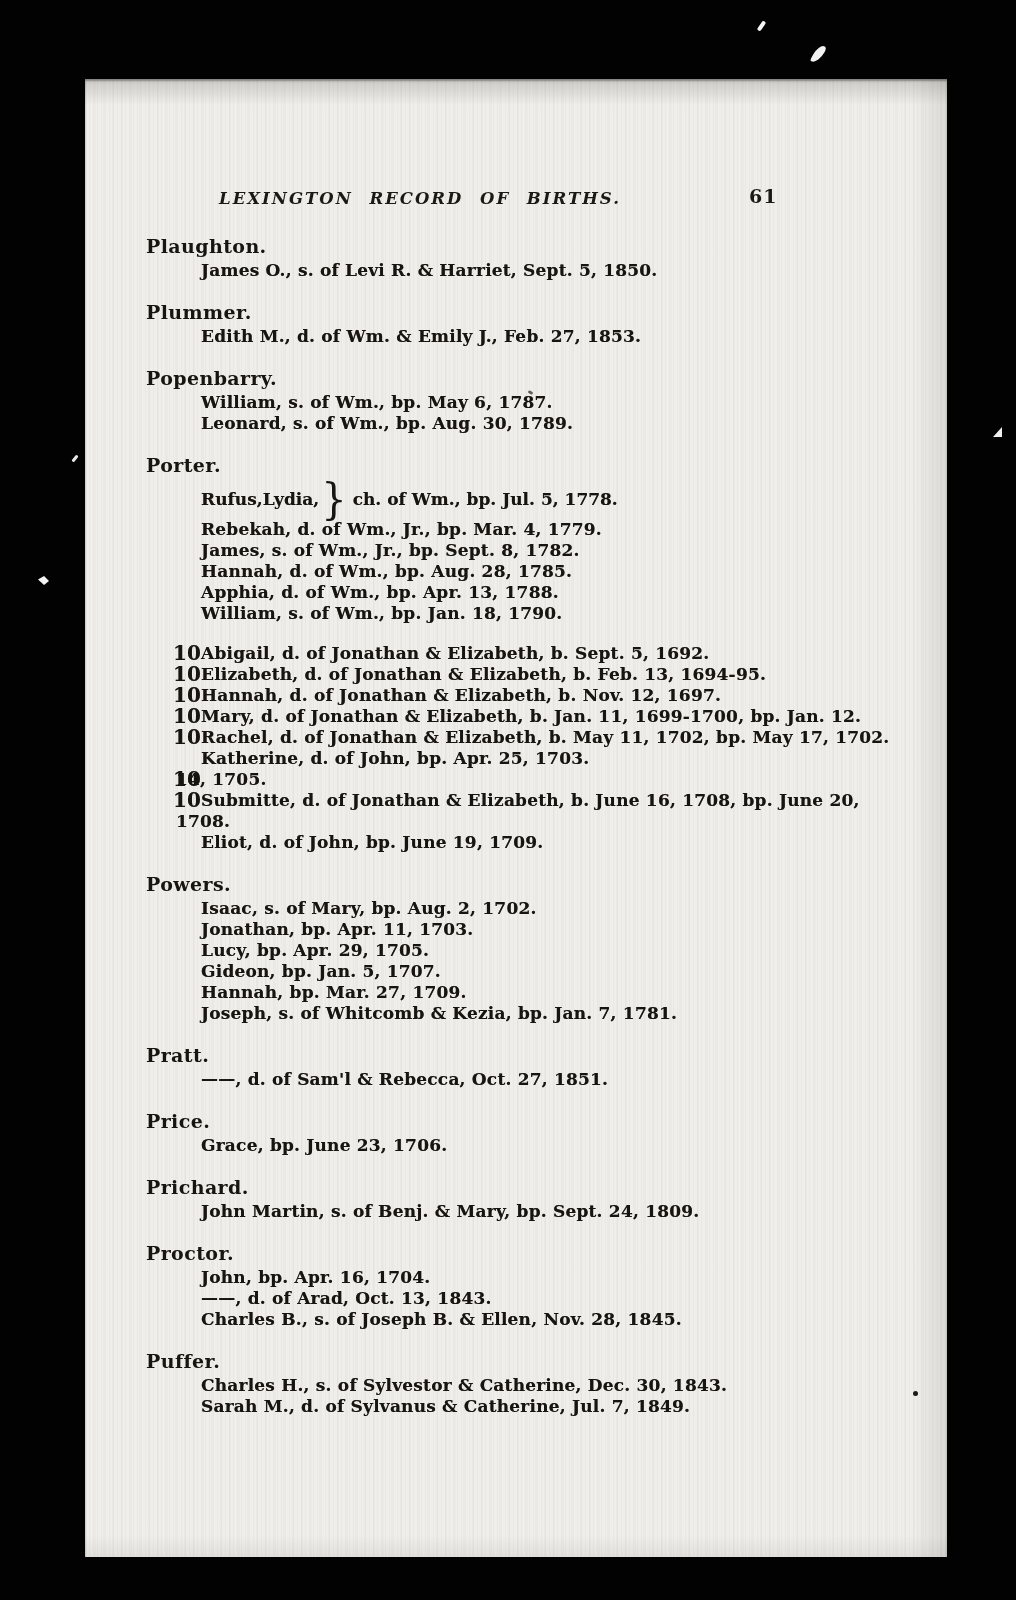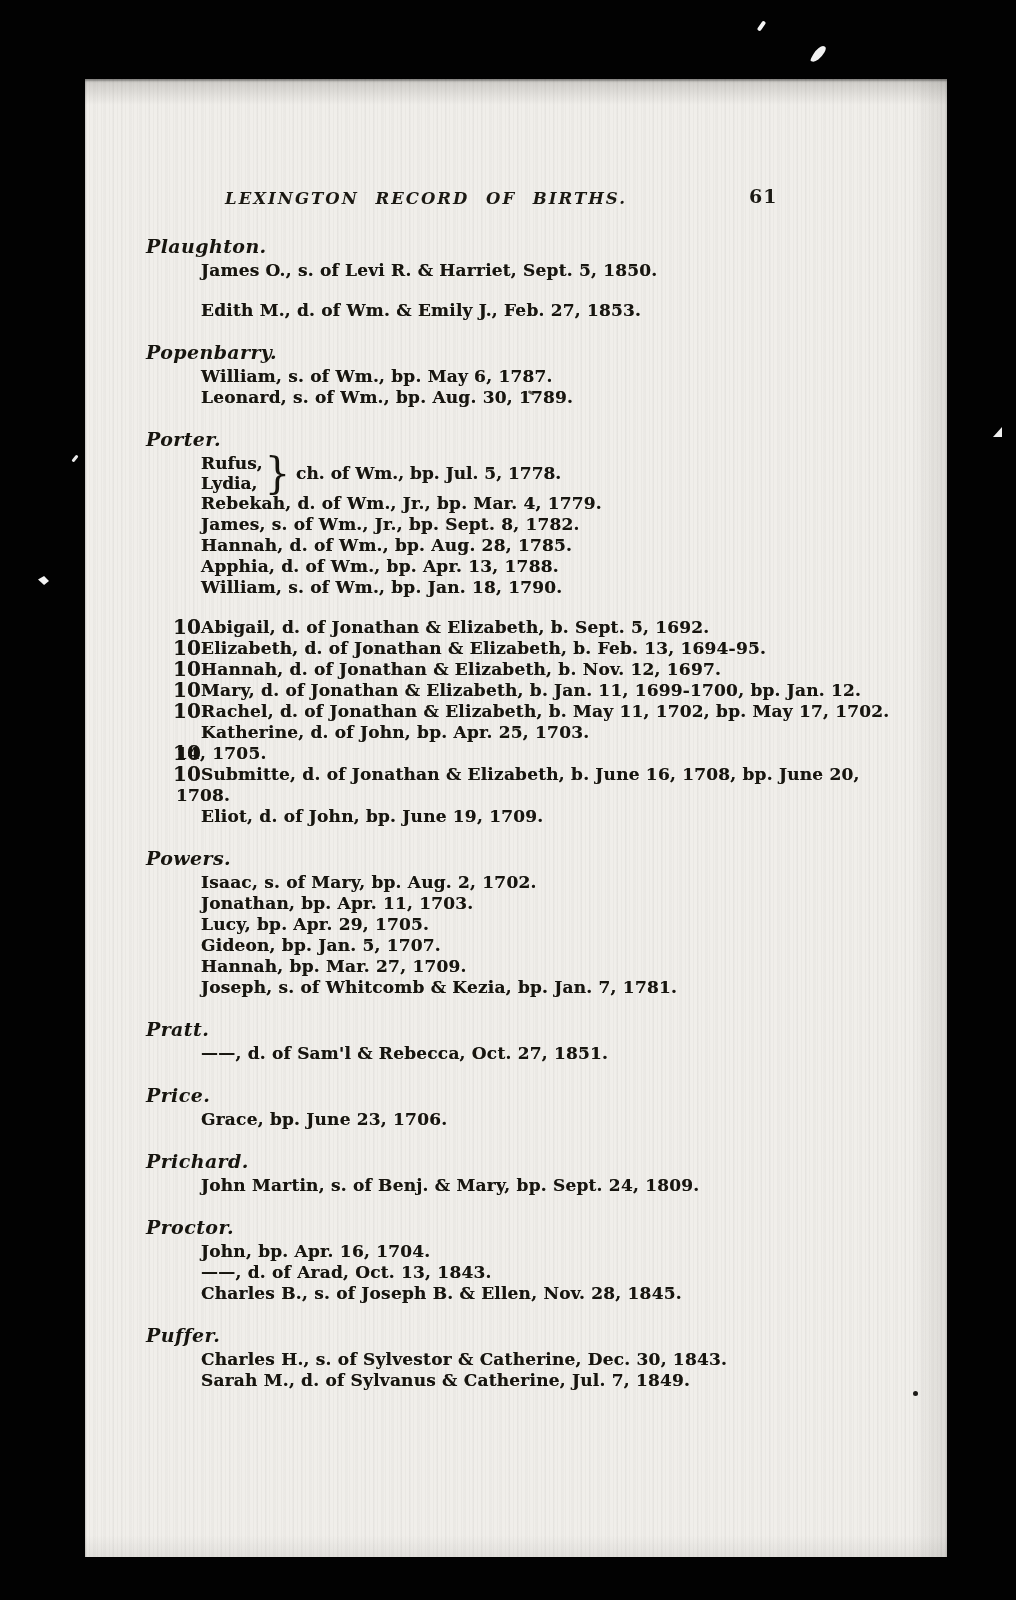--- a/index.html
+++ b/index.html
@@ -16,57 +16,56 @@
       repeating-linear-gradient(90deg, rgba(120,115,105,0.05) 0 1px, rgba(0,0,0,0) 1px 4px),
       repeating-linear-gradient(90deg, rgba(0,0,0,0.02) 0 2px, rgba(0,0,0,0) 2px 9px),
       linear-gradient(180deg, rgba(40,38,34,0.18), rgba(0,0,0,0) 26px),
       linear-gradient(270deg, rgba(40,38,34,0.10), rgba(0,0,0,0) 34px),
       linear-gradient(0deg, rgba(40,38,34,0.07), rgba(0,0,0,0) 22px);
     box-shadow: inset 0 2px 2px rgba(0,0,0,0.35);
     color:#17150f;
   }
   
   .header-title{
-    position:absolute;left:120px;top:110px;width:442px;
+    position:absolute;left:114px;top:110px;width:442px;
     text-align:center;
     font-size:16.5px;font-weight:bold;font-style:italic;
     letter-spacing:2px;word-spacing:9px;
     color:#1b1913;
   }
   .header-pagenum{
     position:absolute;left:664px;top:106px;
     font-size:19px;font-weight:bold;letter-spacing:1px;color:#1b1913;
   }
   
   .content{position:absolute;left:0;top:155px;width:862px;}
   .section{margin-bottom:19px;}
   .surname{
     margin-left:61px;line-height:24px;
     font-size:19px;font-weight:bold;letter-spacing:0.4px;
     margin-bottom:2px;
-    font-style:italic;
   }
   .entry{
     position:relative;
     padding-left:116px;padding-right:40px;
     line-height:21px;font-size:17px;font-weight:bold;
     letter-spacing:0.2px;
     text-shadow:0 0 0.5px rgba(25,22,16,0.55);
   }
   .entry.cont{padding-left:91px;}
   .entry .num{
     position:absolute;left:88px;top:0;
     font-size:20px;font-weight:bold;
   }
   .brace-row{
     padding-left:116px;display:flex;align-items:center;
     font-size:17px;font-weight:bold;
     text-shadow:0 0 0.5px rgba(25,22,16,0.55);
   }
-  .brace-names{display:flex;flex-direction:column;}
+  .brace-names{display:flex;}
   .brace-names span{line-height:20px;}
   .brace-glyph{
     font-size:40px;font-weight:normal;line-height:40px;
     margin:0 6px 0 2px;transform:scaleY(1.05);
     text-shadow:none;
   }
   
   .speck{position:absolute;}
   .speck-dash1{left:756px;top:24px;width:11px;height:4px;background:#f5f5f5;border-radius:2px;transform:rotate(-55deg);}
   .speck-flag{left:814px;top:45px;width:9px;height:18px;background:#f2f2f2;border-radius:65% 35% 75% 25%;transform:rotate(16deg) skewX(-14deg);}
@@ -90,20 +89,21 @@
   <div class="page">
     <div class="header-title">LEXINGTON RECORD OF BIRTHS.</div>
     <div class="header-pagenum">61</div>
 
     <div class="content">
         <div class="section">
           <div class="surname">Plaughton.</div>
           <div class="entry"><span>James O., s. of Levi R. &amp; Harriet, Sept. 5, 1850.</span></div>
         </div>
         <div class="section">
+          <div class="surname">Plummer.</div>
           <div class="entry"><span>Edith M., d. of Wm. &amp; Emily J., Feb. 27, 1853.</span></div>
         </div>
         <div class="section">
           <div class="surname">Popenbarry.</div>
           <div class="entry"><span>William, s. of Wm., bp. May 6, 1787.</span></div>
           <div class="entry"><span>Leonard, s. of Wm., bp. Aug. 30, 1789.</span></div>
         </div>
         <div class="section">
           <div class="surname">Porter.</div>
           <div class="brace-row">

